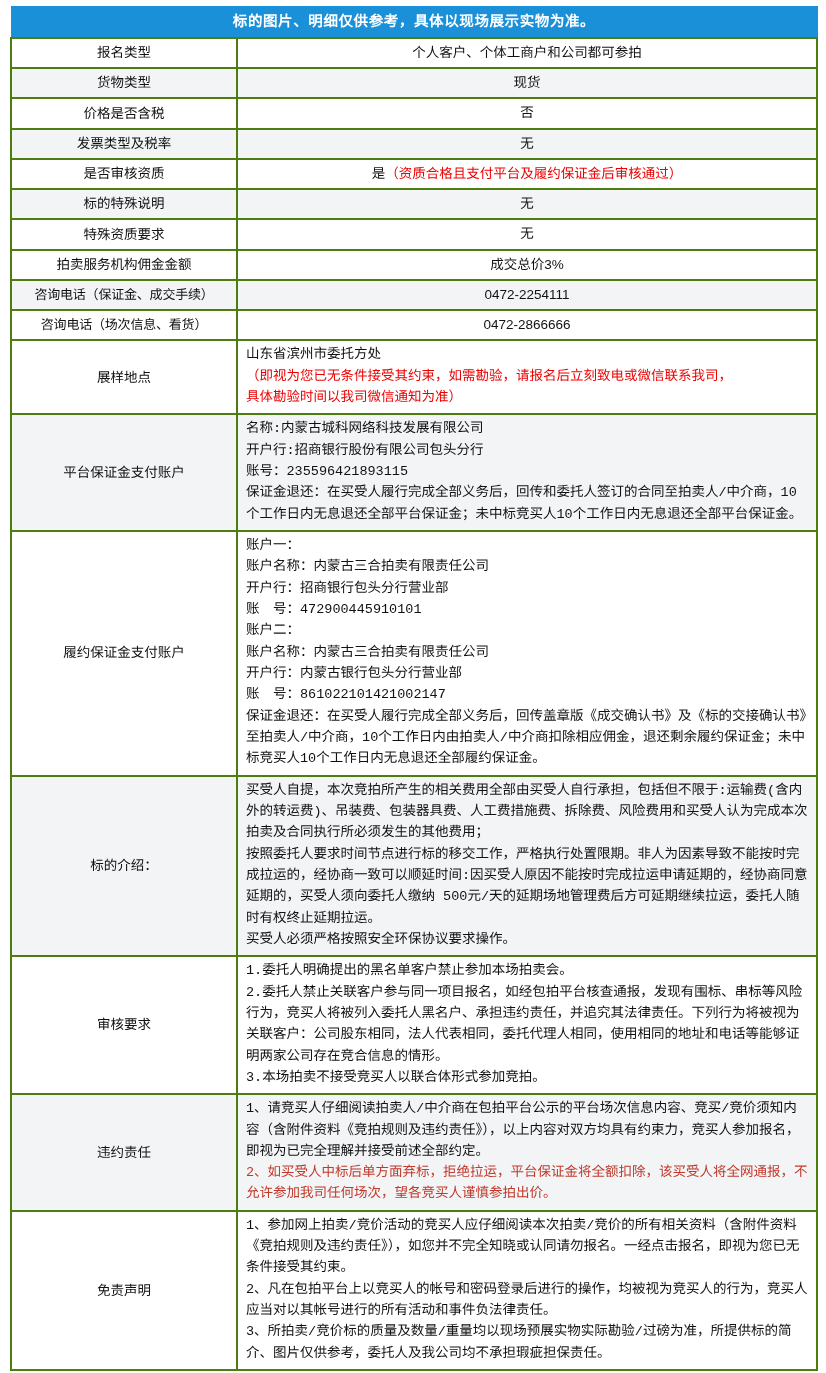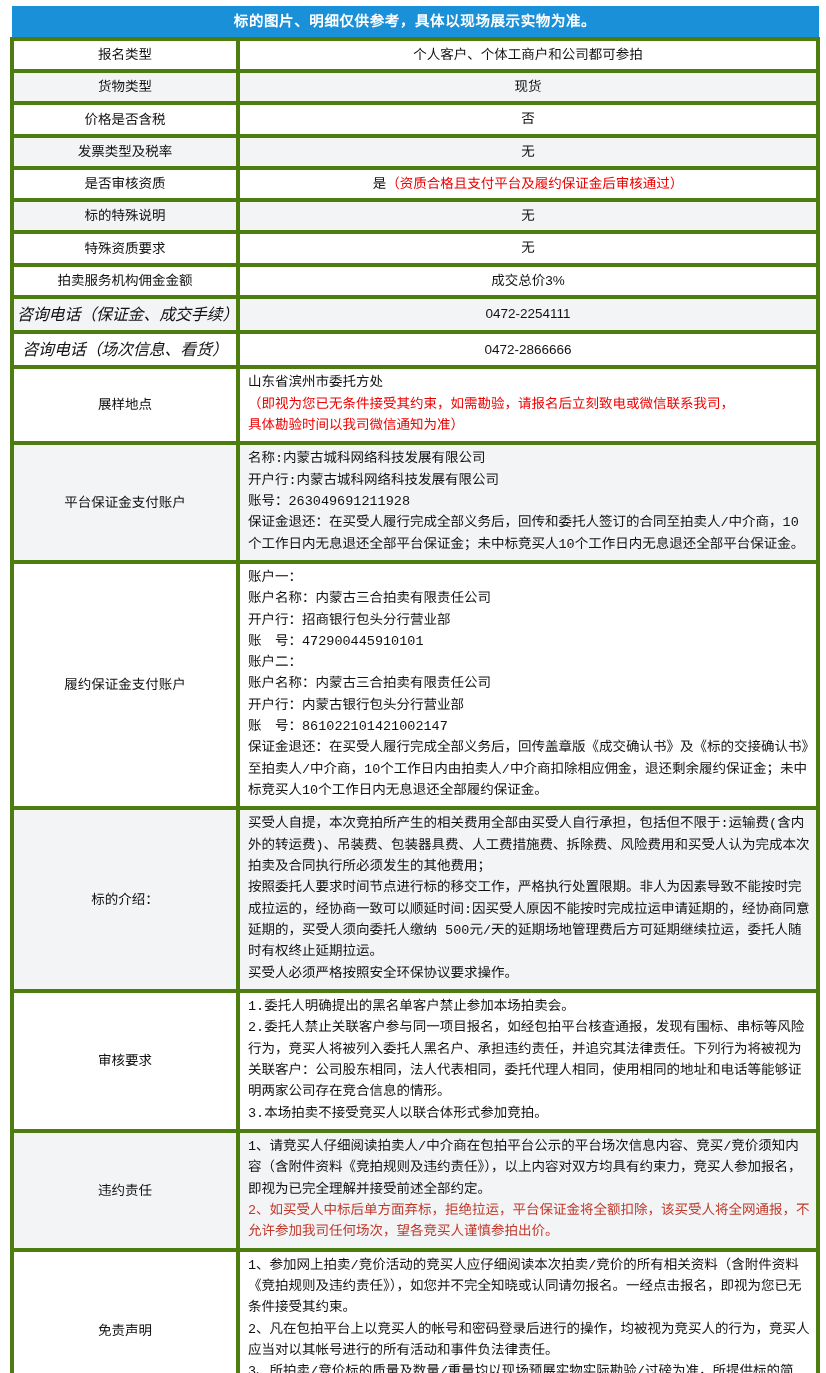--- a/index.html
+++ b/index.html
@@ -23,21 +23,21 @@
   table.info-table {
     width: 806px;
     border-collapse: collapse;
     table-layout: fixed;
     font-size: 13.5px;
   }
   table.info-table col.c-label { width: 226px; }
   table.info-table col.c-value { width: 580px; }
 
   .info-table td, .info-table th {
-    border: 4px solid #4d7c0f;
+    border: 2px solid #4d7c0f;
     padding: 0;
     vertical-align: middle;
   }
 
   
   tr.banner-row th {
     background: #1a90d9;
     color: #ffffff;
     font-size: 14.5px;
     font-weight: bold;
@@ -50,21 +50,21 @@
 
   
   td.label {
     text-align: center;
     font-size: 13.5px;
     line-height: 1.45;
     padding: 4px 3px;
     color: #111111;
     word-break: break-all;
   }
-  td.label.tight { font-size: 16px; letter-spacing: -0.2px; font-style: italic; }
+  td.label.tight { font-size: 13px; letter-spacing: -0.2px; }
 
   
   td.value {
     text-align: center;
     font-size: 13.5px;
     line-height: 1.5;
     padding: 4px 5px;
     color: #111111;
   }
   td.value.left {
@@ -159,22 +159,22 @@
           <div class="para blk">山东省滨州市委托方处</div>
           <div class="para red">（即视为您已无条件接受其约束，如需勘验，请报名后立刻致电或微信联系我司，</div>
           <div class="para red">具体勘验时间以我司微信通知为准）</div>
         </td>
       </tr>
 
       <tr class="shade">
         <td class="label">平台保证金支付账户</td>
         <td class="value left">
           <div class="para">名称:内蒙古城科网络科技发展有限公司</div>
-          <div class="para">开户行:内蒙古城科网络科技发展有限公司</div>
-          <div class="para">账号：263049691211928</div>
+          <div class="para">开户行:招商银行股份有限公司包头分行</div>
+          <div class="para">账号：235596421893115</div>
           <div class="para">保证金退还：在买受人履行完成全部义务后，回传和委托人签订的合同至拍卖人/中介商，10个工作日内无息退还全部平台保证金；未中标竞买人10个工作日内无息退还全部平台保证金。</div>
         </td>
       </tr>
 
       <tr class="plain">
         <td class="label">履约保证金支付账户</td>
         <td class="value left">
           <div class="para">账户一：</div>
           <div class="para">账户名称：内蒙古三合拍卖有限责任公司</div>
           <div class="para">开户行：招商银行包头分行营业部</div>

